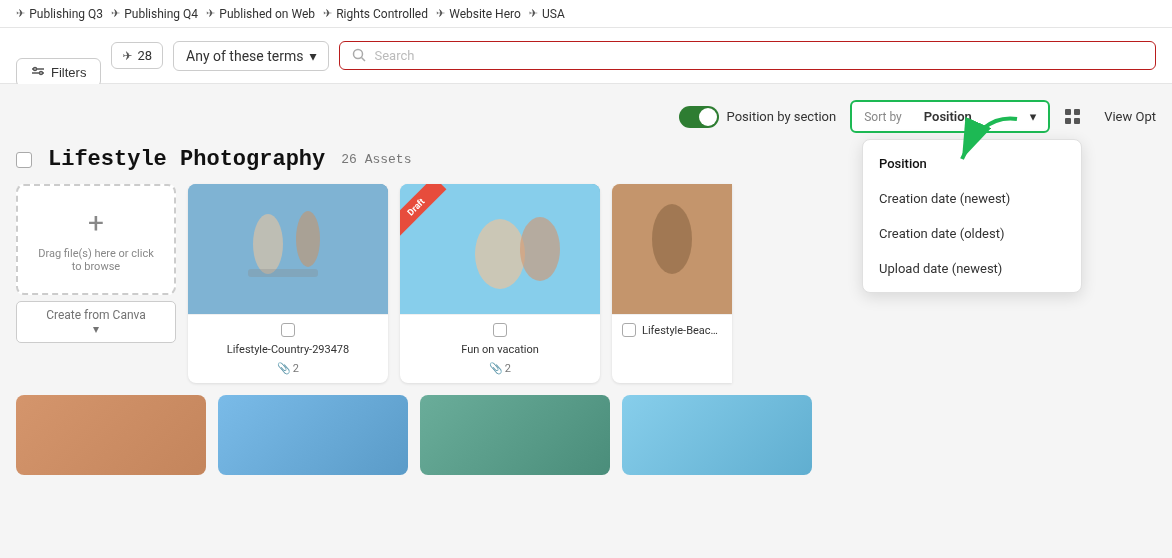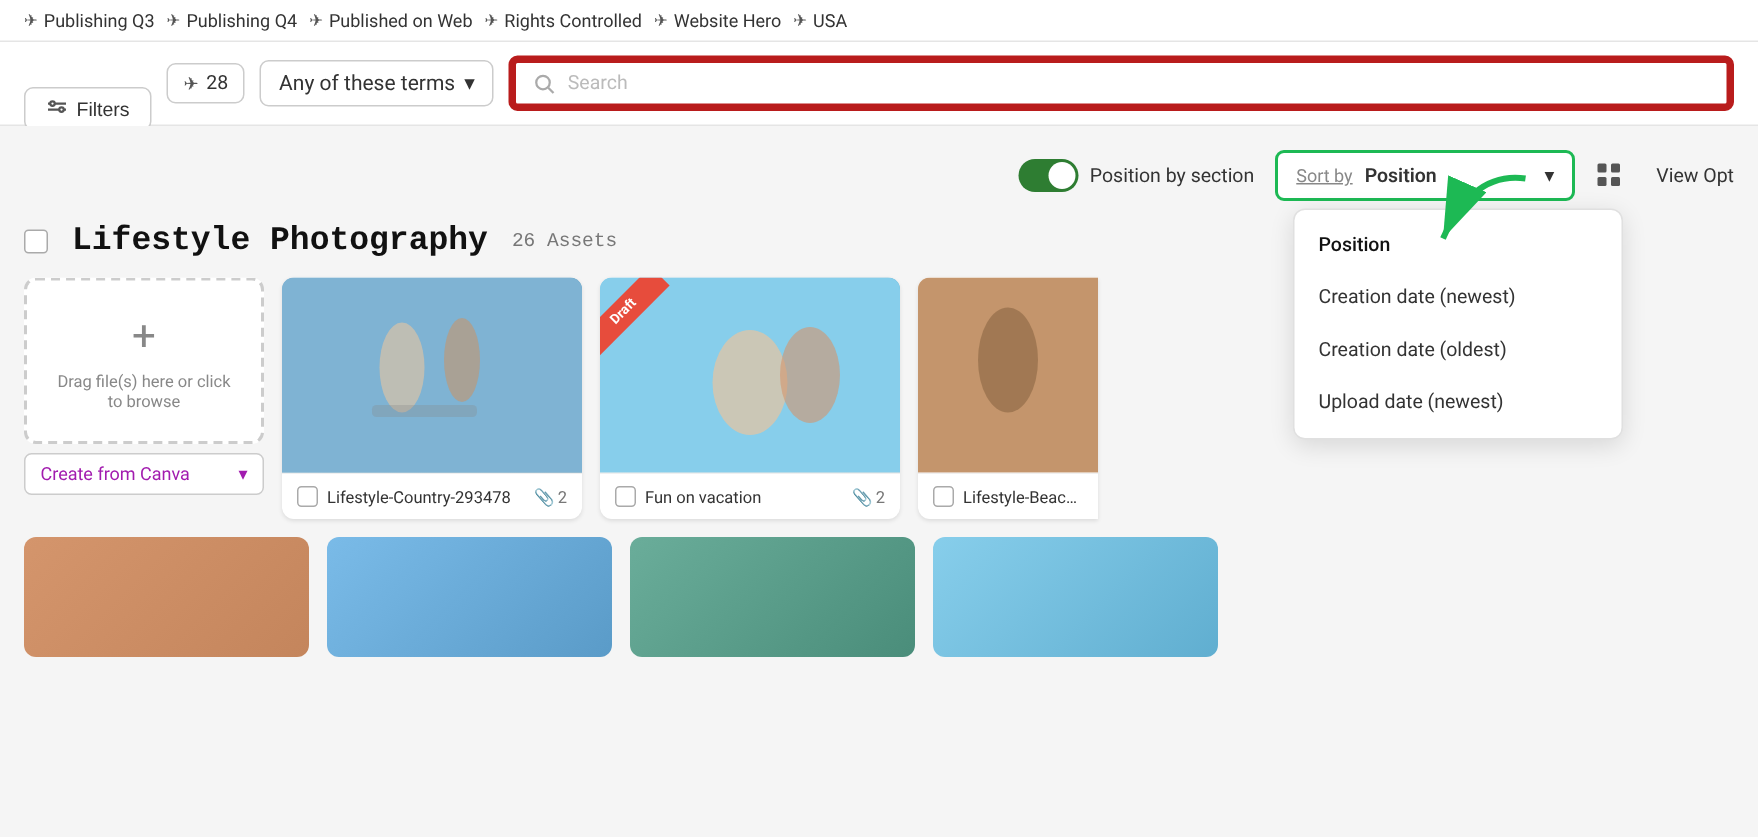--- a/index.html
+++ b/index.html
@@ -77,24 +77,24 @@
       padding: 6px 12px;
       border: 1px solid #ccc;
       border-radius: 6px;
       background: #fff;
       font-size: 14px;
       color: #333;
       cursor: pointer;
     }
     .search-box {
       display: flex;
-      align-items: flex-end;
+      align-items: flex-start;
       gap: 8px;
       padding: 6px 12px;
-      border: 5px solid #b91c1c;
+      border: 1px solid #b91c1c;
       border-radius: 6px;
       background: #fff;
       font-size: 13px;
       color: #999;
       flex: 1;
     }
 
     
     .main-content {
       padding: 16px;
@@ -144,22 +144,21 @@
       border-radius: 6px;
       background: #fff;
       font-size: 13px;
       color: #333;
       cursor: pointer;
       min-width: 200px;
     }
     .sort-label-prefix {
       color: #888;
       font-size: 12px;
-      margin-right: 2px;
-      text-decoration: underline;
+      margin-right: 16px;
     }
     .sort-value {
       font-weight: 600;
       flex: 1;
     }
     .view-opts-btn {
       display: flex;
       align-items: center;
       gap: 22px;
       font-size: 13px;
@@ -226,23 +225,24 @@
     .canva-btn {
       display: flex;
       align-items: center;
       justify-content: space-between;
       padding: 6px 10px;
       border: 1px solid #ccc;
       border-radius: 5px;
       background: #fff;
       width: 100%;
       font-size: 12px;
-      color: #a21caf;
+      color: #737373;
       cursor: pointer;
       margin-top: 6px;
+      flex-direction: column;
     }
 
     
     .asset-card {
       width: 200px;
       background: #fff;
       border-radius: 8px;
       overflow: hidden;
       position: relative;
       box-shadow: 0 1px 3px rgba(0,0,0,0.1);
@@ -261,20 +261,21 @@
     }
     .asset-img-vacation {
       background: linear-gradient(135deg, #87CEEB 0%, #6bb8d4 30%, #5aa8c4 60%, #4a98b4 100%);
     }
     .asset-footer {
       display: flex;
       align-items: center;
       gap: 6px;
       padding: 8px 10px;
       border-top: 1px solid #f0f0f0;
+      flex-direction: column;
     }
     .asset-checkbox {
       width: 14px;
       height: 14px;
       border: 1px solid #aaa;
       border-radius: 3px;
       background: #fff;
       flex-shrink: 0;
     }
     .asset-name {

